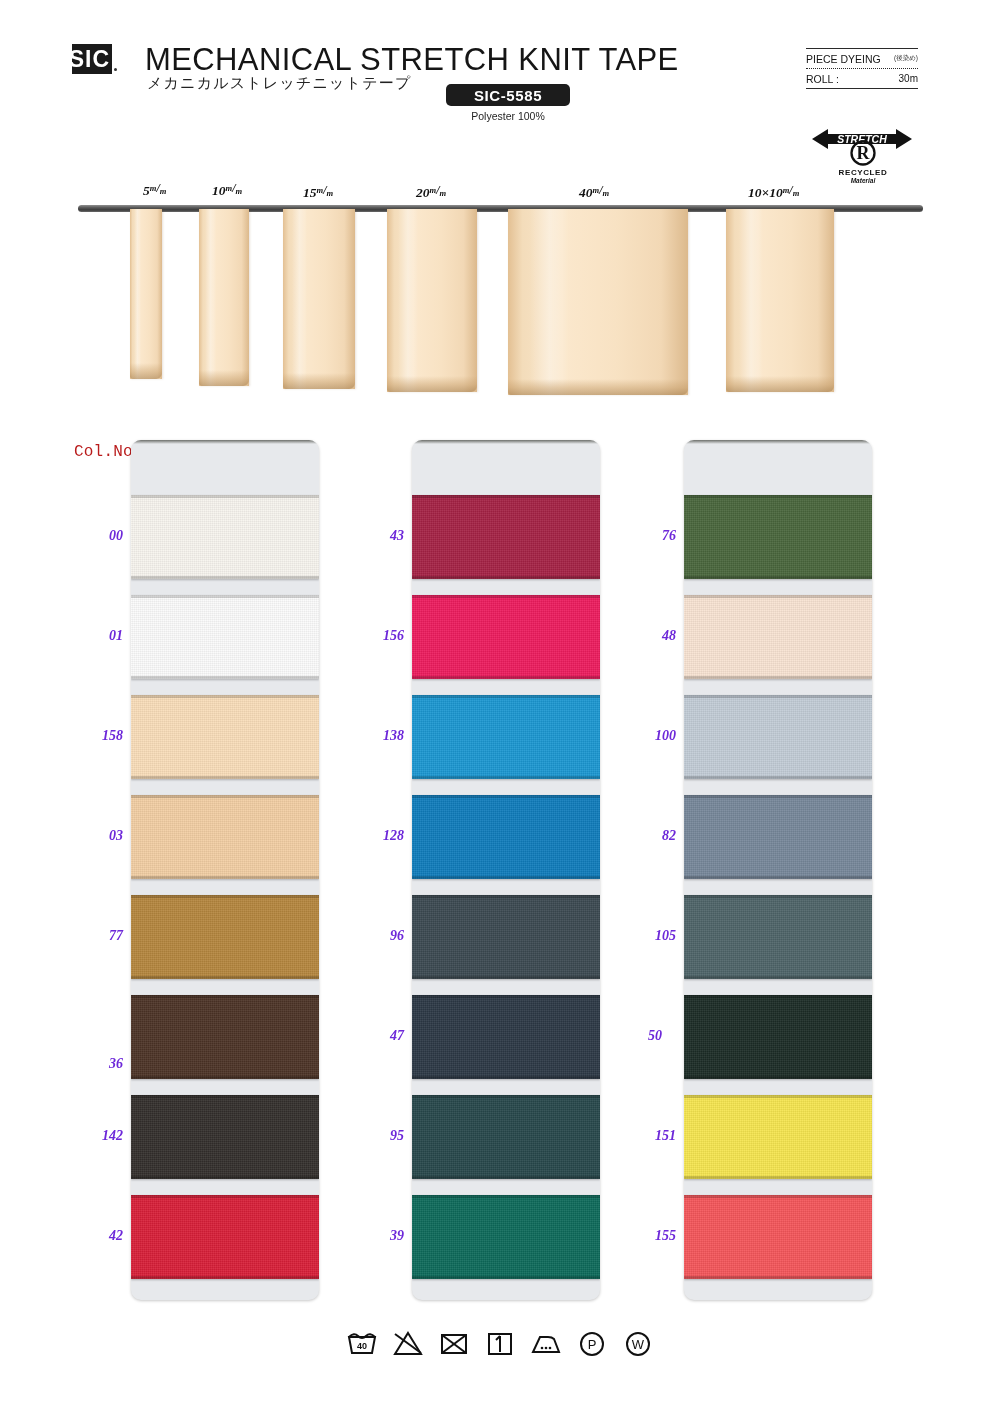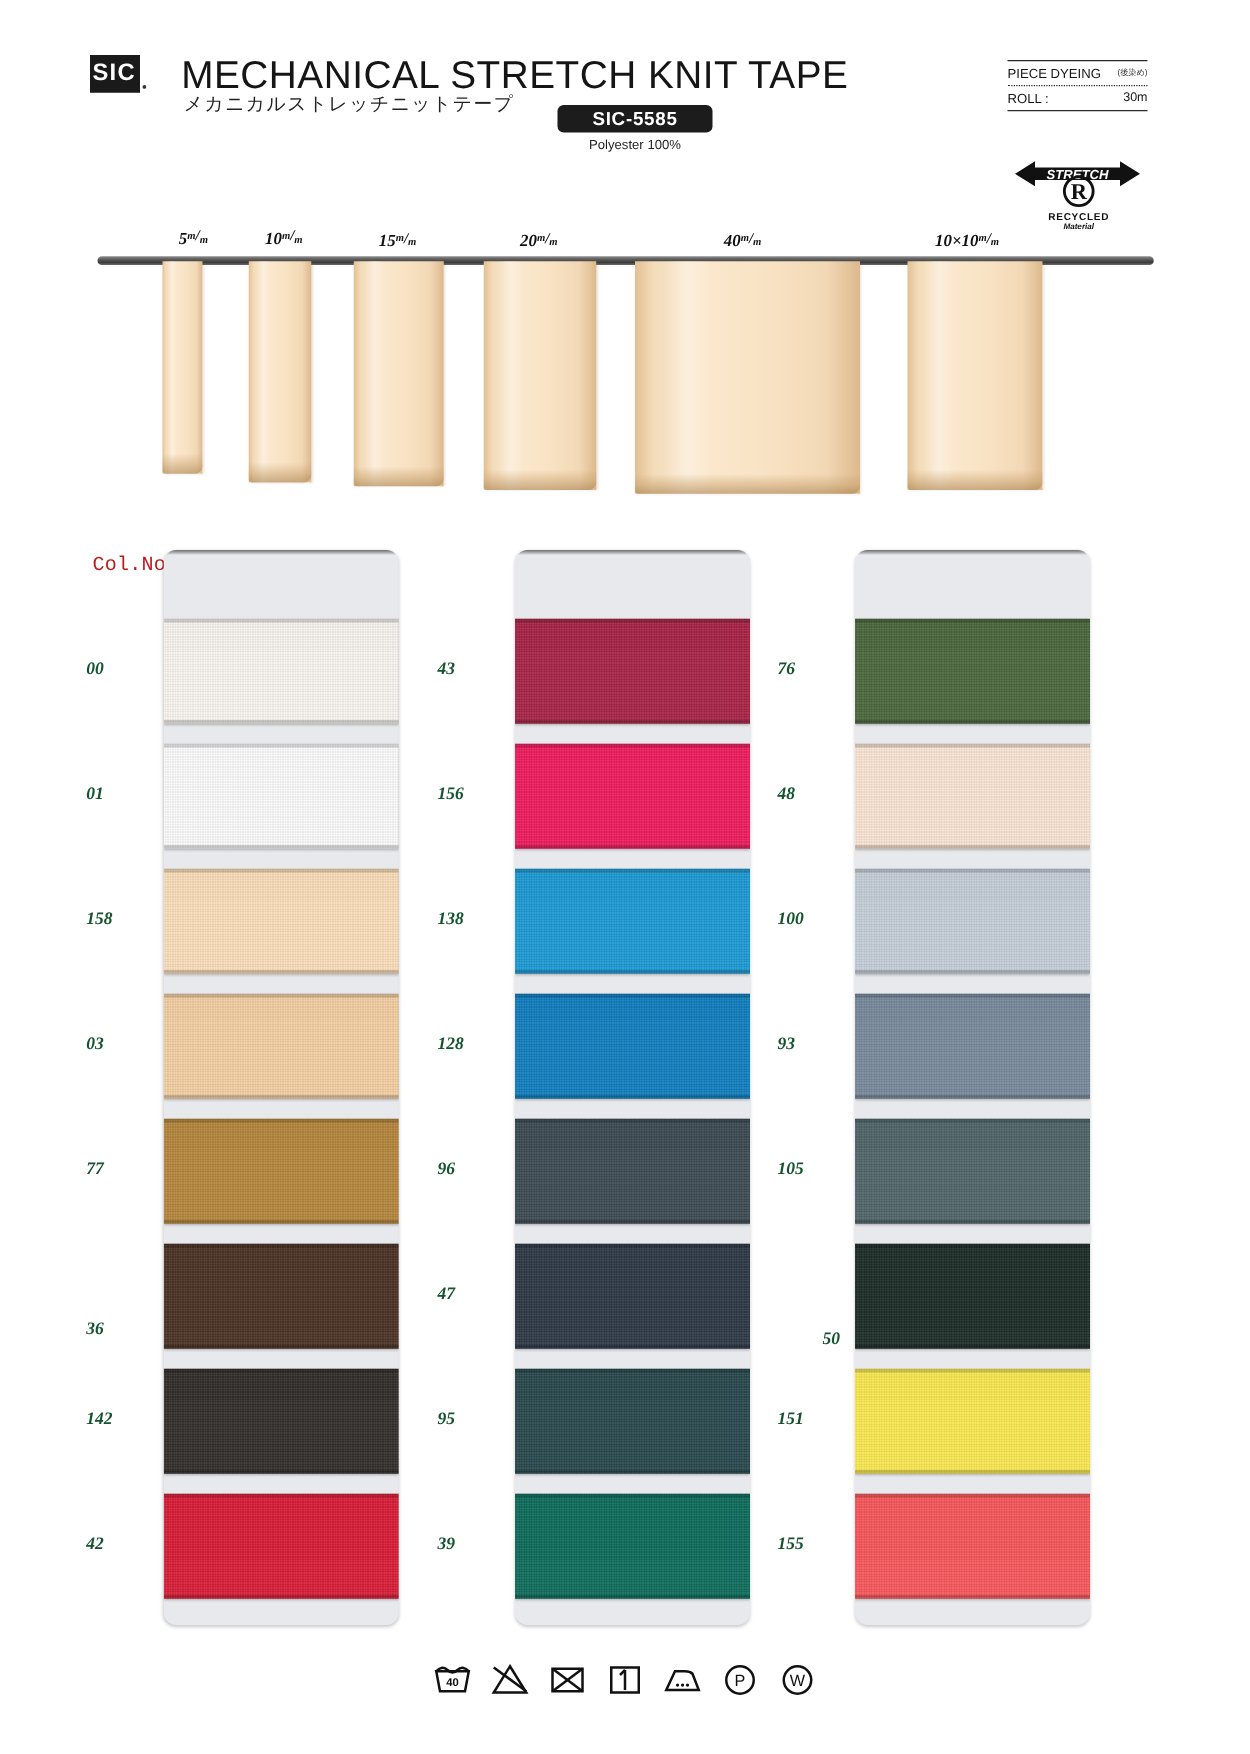--- a/index.html
+++ b/index.html
@@ -11,22 +11,22 @@
   }
   .page { position: relative; width: 1000px; height: 1403px; background: #fff; }
 
   
   .header { position: absolute; left: 0; top: 0; width: 1000px; height: 180px; }
 
   .sic-logo {
     position: absolute; left: 72px; top: 44px;
     width: 40px; height: 30px; background: #1a1a1a;
     color: #fff; font-family: "Liberation Sans", sans-serif;
-    font-weight: bold; font-size: 19px; letter-spacing: 1px;
-    display: flex; align-items: center; justify-content: flex-start;
+    font-weight: bold; font-size: 23px; letter-spacing: 1px;
+    display: flex; align-items: center; justify-content: flex-end;
     border: 2px solid #1a1a1a;
   }
   .sic-dot {
     position: absolute; left: 114px; top: 68px;
     width: 3px; height: 3px; background: #333; border-radius: 50%;
   }
 
   .title-main {
     position: absolute; left: 145px; top: 42px;
     font-size: 31px; letter-spacing: 0.4px; color: #151515;
@@ -157,21 +157,21 @@
     position: absolute; left: 0; right: 0; top: 0; height: 3px;
     background: rgba(0,0,0,0.16);
   }
   .swatch .botedge {
     position: absolute; left: 0; right: 0; bottom: 0; height: 3px;
     background: rgba(0,0,0,0.18);
   }
 
   .col-label {
     position: absolute; font-style: italic; font-weight: bold;
-    font-size: 14px; color: #14532d; width: 54px;
+    font-size: 14px; color: #6d28d9; text-align: right; width: 54px;
     font-family: "Liberation Serif", serif;
   }
 
   
   .care-row {
     position: absolute; left: 0; top: 1328px; width: 1000px;
     display: flex; justify-content: center; align-items: center; gap: 12px;
   }
   .care-icon { width: 34px; height: 30px; }
 </style>
@@ -855,23 +855,23 @@
       <div class="col-label" style="left: 350px; top: 628px;">156</div>
       <div class="col-label" style="left: 350px; top: 728px;">138</div>
       <div class="col-label" style="left: 350px; top: 828px;">128</div>
       <div class="col-label" style="left: 350px; top: 928px;">96</div>
       <div class="col-label" style="left: 350px; top: 1028px;">47</div>
       <div class="col-label" style="left: 350px; top: 1128px;">95</div>
       <div class="col-label" style="left: 350px; top: 1228px;">39</div>
       <div class="col-label" style="left: 622px; top: 528px;">76</div>
       <div class="col-label" style="left: 622px; top: 628px;">48</div>
       <div class="col-label" style="left: 622px; top: 728px;">100</div>
-      <div class="col-label" style="left: 622px; top: 828px;">93</div>
+      <div class="col-label" style="left: 622px; top: 828px;">82</div>
       <div class="col-label" style="left: 622px; top: 928px;">105</div>
-      <div class="col-label" style="left: 658px; top: 1028px; margin-top: 36px;">50</div>
+      <div class="col-label" style="left: 608px; top: 1028px;">50</div>
       <div class="col-label" style="left: 622px; top: 1128px;">151</div>
       <div class="col-label" style="left: 622px; top: 1228px;">155</div>
     </div>
 
   <div class="care-row">
     <svg class="care-icon" viewBox="0 0 34 30">
       <path d="M4 9 L30 9 L27 25 L7 25 Z" fill="none" stroke="#111" stroke-width="2"></path>
       <path d="M4 9 Q9 4 13 8 Q17 12 21 8 Q25 4 30 9" fill="none" stroke="#111" stroke-width="2"></path>
       <text x="17" y="21" font-family="Liberation Sans, sans-serif" font-size="9" font-weight="bold" fill="#111" text-anchor="middle">40</text>
     </svg>

